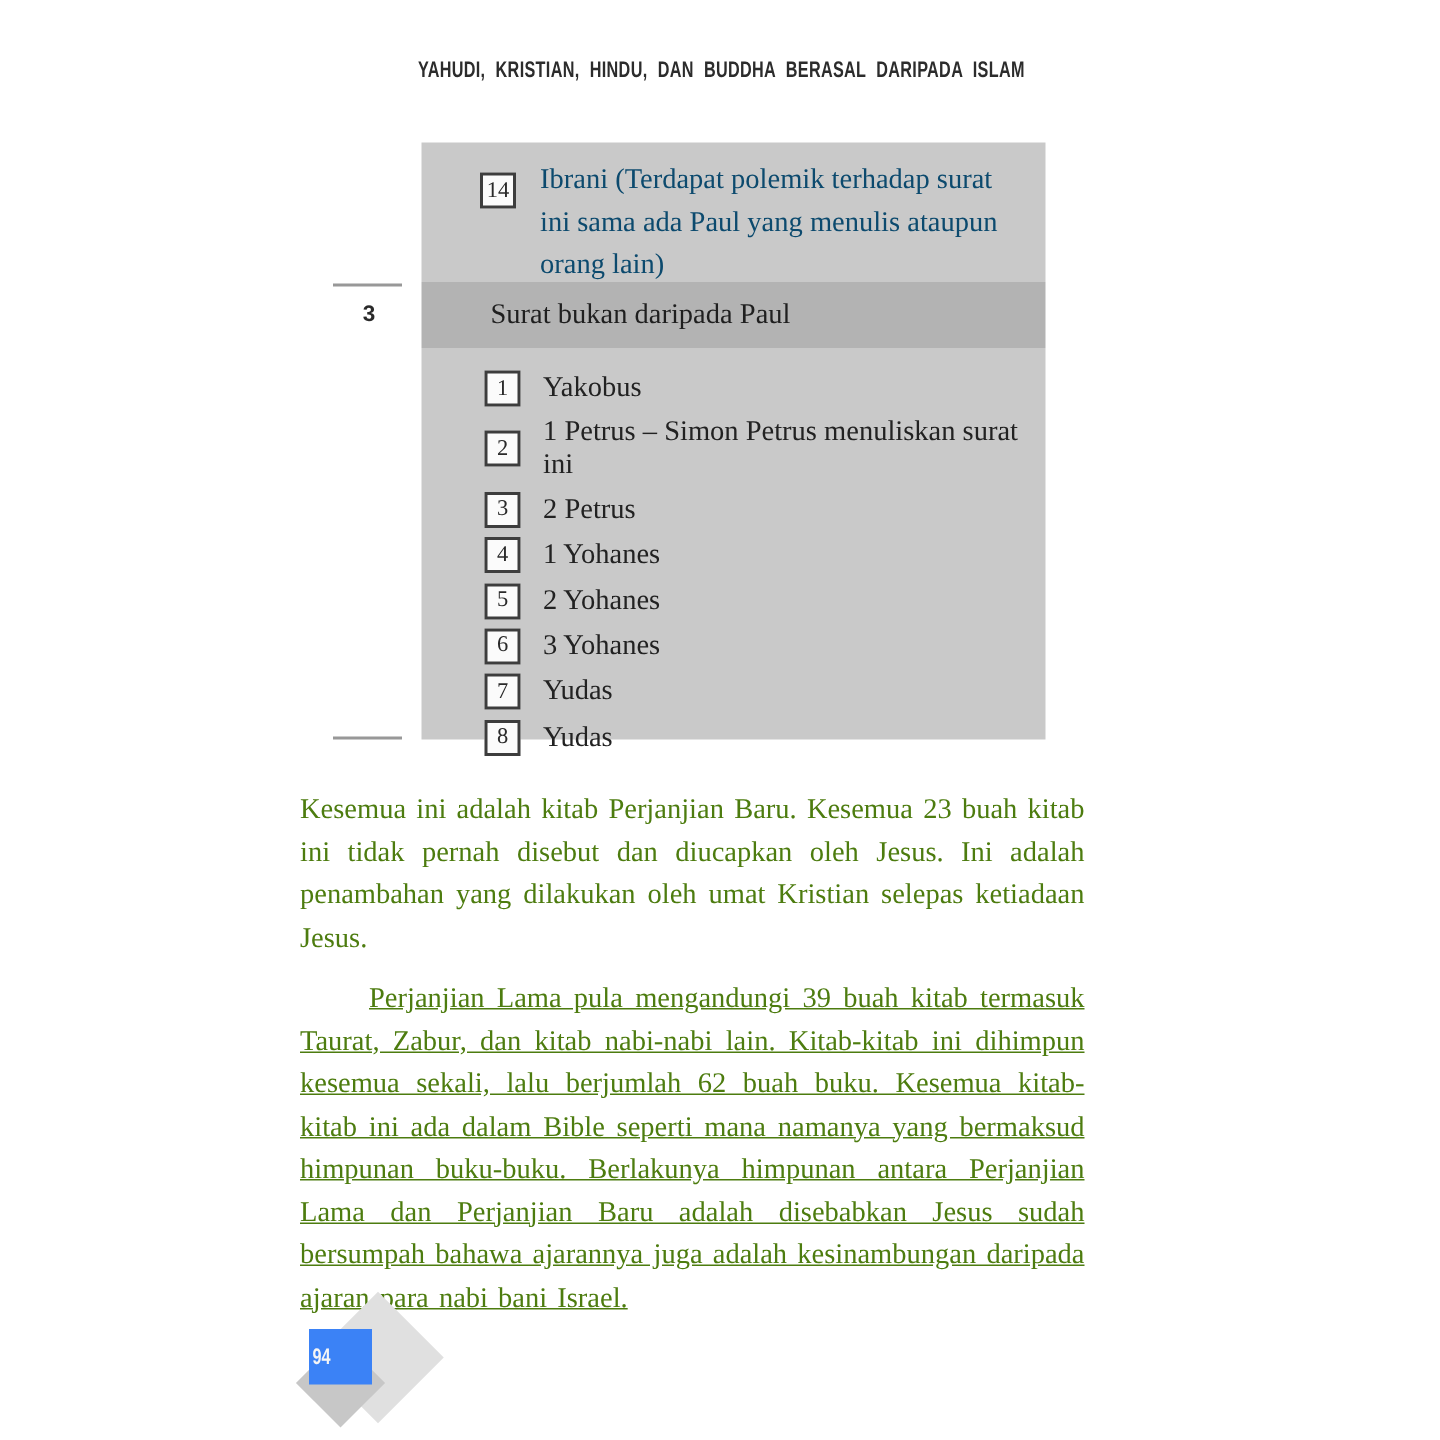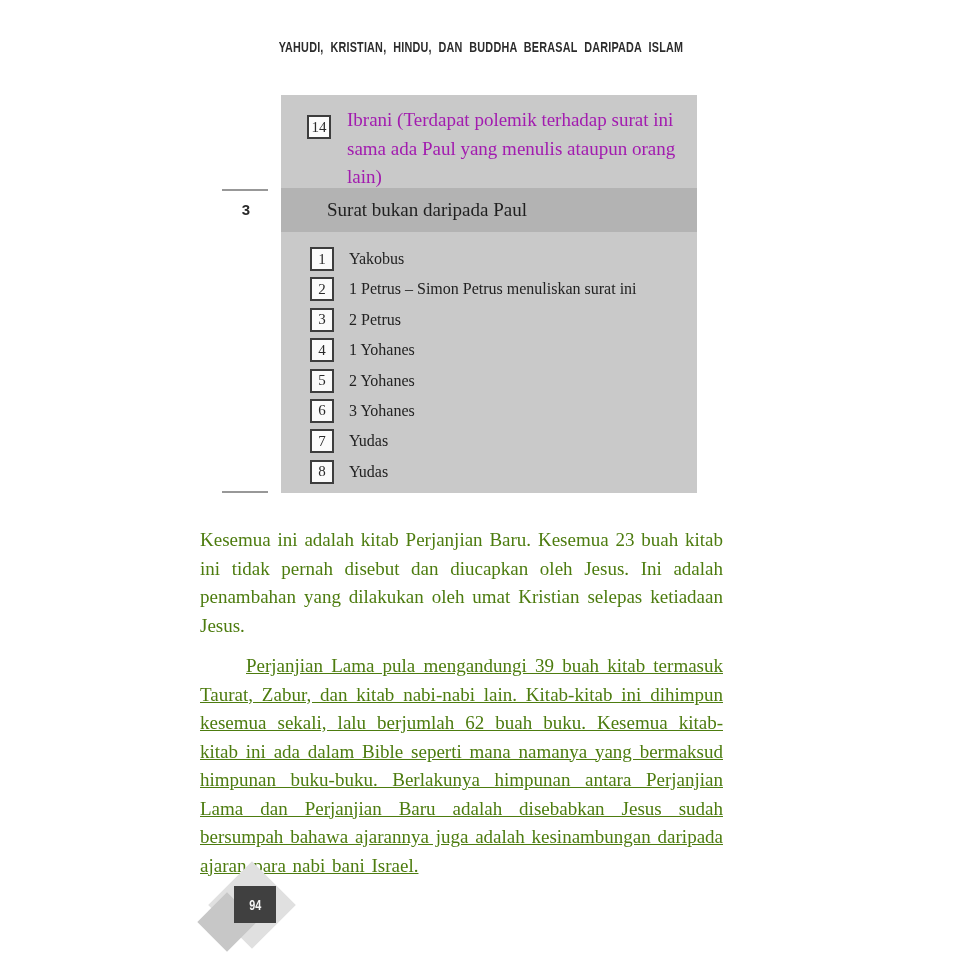--- a/index.html
+++ b/index.html
@@ -61,27 +61,28 @@
   .numbox {
     flex: 0 0 auto;
     width: 24px; height: 24px;
     border: 2px solid #3d3d3d;
     background: #fbfbfb;
     display: inline-flex;
     align-items: center;
     justify-content: center;
     font-size: 15px;
     color: #2a2a2a;
+    margin-left: 13px;
   }
   .sec1 .numbox { margin-top: 9px; margin-right: 16px; }
   .sec1-text {
     width: 348px;
     font-size: 19px;
     line-height: 28.5px;
-    color: #a21caf;
+    color: #0c4a6e;
   }
   .band {
     background: #b3b3b3;
     height: 44px;
     display: flex;
     align-items: center;
     padding-left: 46px;
     font-size: 19px;
     color: #1f1f1f;
   }
@@ -89,21 +90,21 @@
     background: #c9c9c9;
     height: 261px;
     padding: 15px 0 0 29px;
   }
   .row {
     display: flex;
     align-items: center;
     margin-bottom: 6.4px;
   }
   .row .numbox { margin-right: 15px; }
-  .row-label { font-size: 16px; color: #222222; }
+  .row-label { font-size: 19px; color: #222222; }
 
   
   .para {
     position: absolute;
     left: 200px;
     width: 523px;
     font-size: 19px;
     line-height: 28.5px;
     text-align: justify;
     text-align-last: left;
@@ -125,25 +126,24 @@
   .d2 {
     left: 11px; top: 36px;
     width: 42px; height: 42px;
     background: #c7c7c7;
     transform: rotate(45deg);
   }
   .pagenum {
     position: absolute;
     left: 11px; top: 21px;
     width: 42px; height: 37px;
-    background: #404040;
-    display: flex;
-    align-items: center;
-    justify-content: center;
-    margin-left: 28px;
+    background: #3b82f6;
+    display: flex;
+    align-items: center;
+    justify-content: flex-start;
   }
   .pagenum span {
     display: inline-block;
     color: #f5f5f5;
     font-family: "Liberation Sans", sans-serif;
     font-weight: 700;
     font-size: 15px;
     transform: scaleX(0.72);
   }
 </style>

